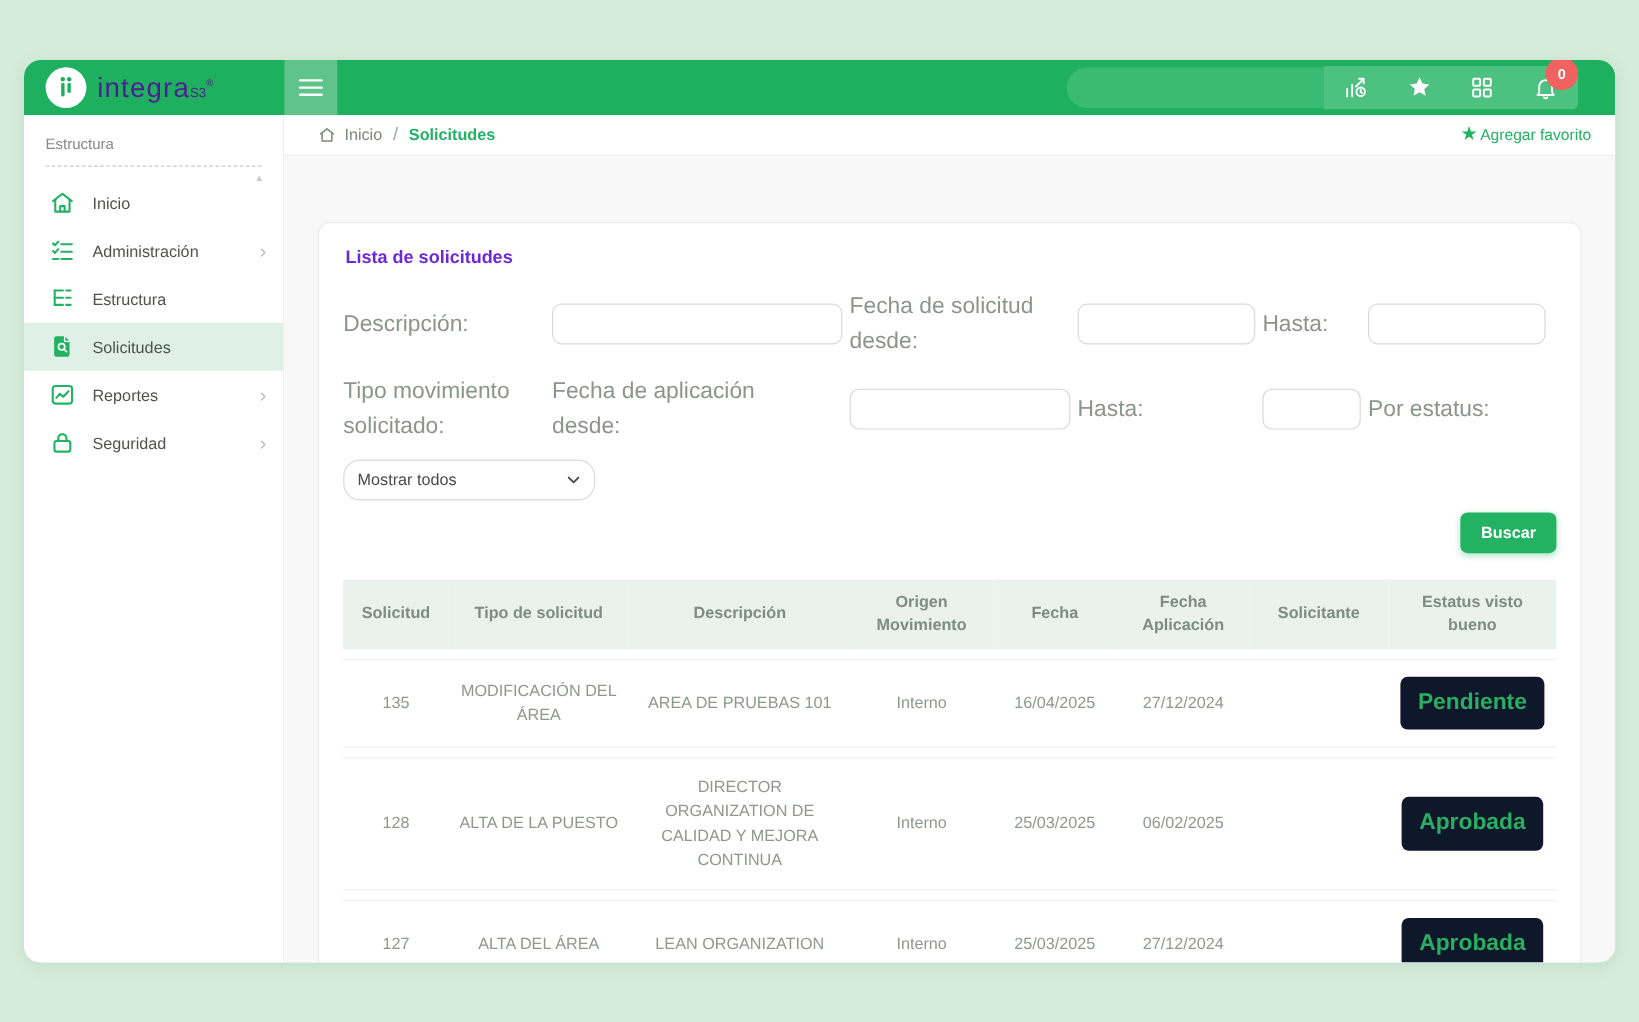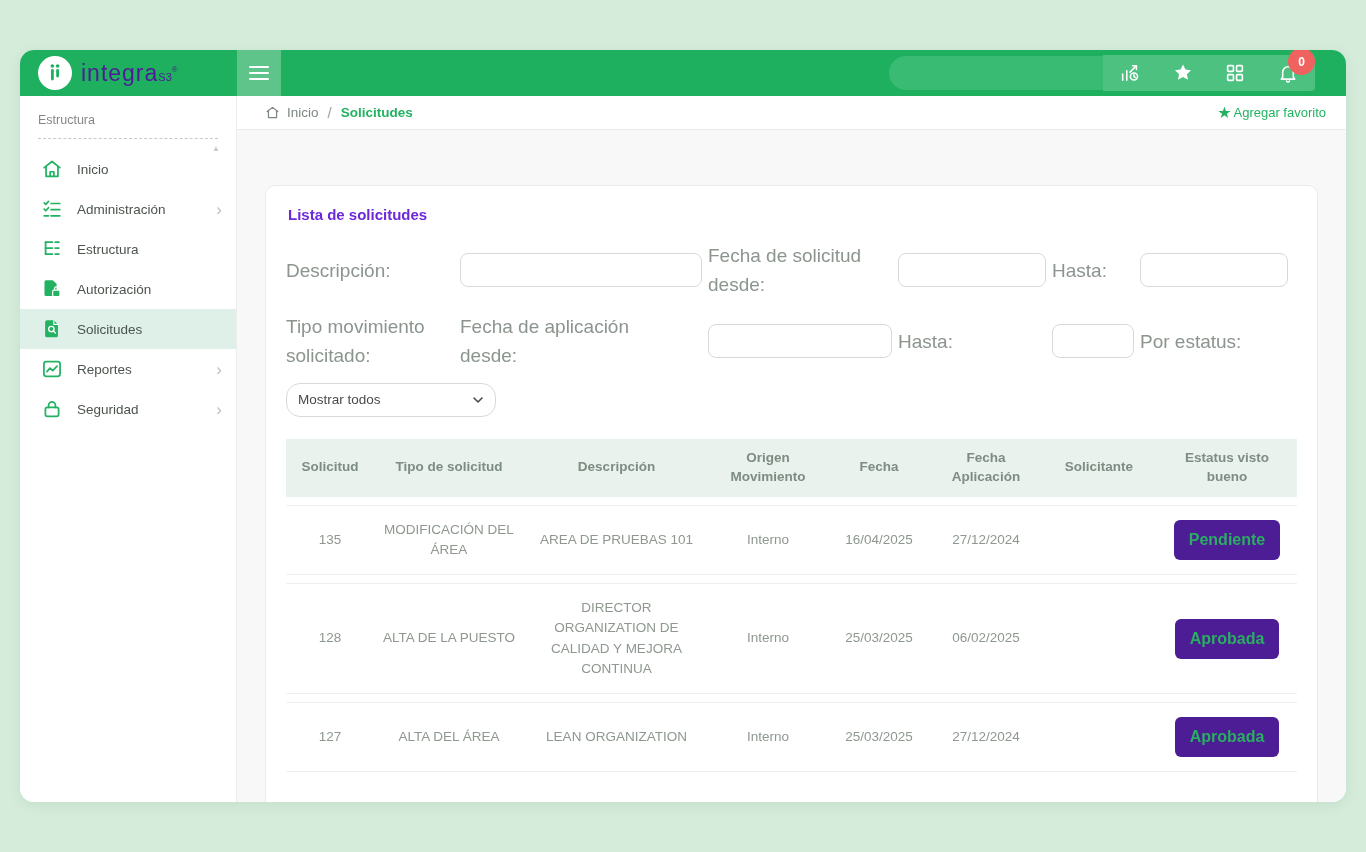--- a/index.html
+++ b/index.html
@@ -84,22 +84,22 @@
   .buscar-btn { background:#22b262; color:#fff; border:none; border-radius:6px; height:34px;
     padding:0 17px; font-size:13.5px; font-weight:700; cursor:pointer;
     font-family:"Liberation Sans",sans-serif; box-shadow:0 2px 5px rgba(34,178,98,.35); }
   
   .table-wrap { margin-top:14px; }
   table { width:100%; border-collapse:separate; border-spacing:0 8px; table-layout:fixed; }
   thead th { background:#e9f2ed; color:#7e8c83; font-size:13.5px; font-weight:700;
     padding:10px 6px; line-height:1.4; text-align:center; }
   tbody td { border-top:1px solid #efefef; border-bottom:1px solid #efefef; color:#8e988f;
     font-size:13.5px; text-align:center; padding:14px 8px; line-height:1.5; vertical-align:middle; }
-  .badge { display:inline-block; background:#4c1d95; color:#2aae62; font-weight:700;
-    padding:8px 15px; border-radius:6px; font-size:16px; cursor:default; }
+  .badge { display:inline-block; background:#0f172a; color:#2aae62; font-weight:700;
+    padding:8px 15px; border-radius:6px; font-size:19px; cursor:default; }
 </style>
 </head>
 <body>
 
 <div class="window">
 
   <div class="header">
     <div class="logo-area">
       <div class="logo-circle">
         <span class="side-icon">
@@ -201,31 +201,20 @@
               <path d="M5 17.5h7.5"></path>
               <path d="M15.5 4.5h4"></path>
               <path d="M15.5 11h4"></path>
               <path d="M15.5 17.5h4"></path>
             </svg>
           </span>
     <span class="side-label">Estructura</span>
     <span class="side-chevron" style="visibility: hidden;">›</span>
   </div>
 
-  <div class="side-item">
-    <span class="side-icon">
-            <svg viewBox="0 0 24 24">
-              <path d="M5.5 2.5h7.2L17 6.3V18a1.7 1.7 0 0 1-1.7 1.7H5.5A1.7 1.7 0 0 1 3.8 18V4.2A1.7 1.7 0 0 1 5.5 2.5z" fill="#22b262"></path>
-              <rect x="12.7" y="13.2" width="8" height="7" rx="1.6" fill="#22b262" stroke="#fff" stroke-width="1.3"></rect>
-              <path d="M14.8 13.2v-1.7a1.9 1.9 0 0 1 3.8 0v1.7" fill="none" stroke="#fff" stroke-width="1.3"></path>
-            </svg>
-          </span>
-    <span class="side-label">Autorización</span>
-    <span class="side-chevron" style="visibility: hidden;">›</span>
-  </div>
 
   <div class="side-item active">
     <span class="side-icon">
             <svg viewBox="0 0 24 24">
               <path d="M6 2.5h8l4.5 4.5V19a2 2 0 0 1-2 2h-10a2 2 0 0 1-2-2V4.5a2 2 0 0 1 2-2z" fill="#22b262"></path>
               <path d="M14 2.5V7h4.5" fill="none" stroke="#fff" stroke-width="1.2"></path>
               <circle cx="11.3" cy="12" r="2.9" fill="none" stroke="#fff" stroke-width="1.5"></circle>
               <path d="M13.5 14.2l2.3 2.3" stroke="#fff" stroke-width="1.5" stroke-linecap="round"></path>
             </svg>
           </span>
@@ -300,20 +289,23 @@
           <svg viewBox="0 0 12 12" fill="none" stroke="#4a4a4a" stroke-width="1.6" stroke-linecap="round" stroke-linejoin="round">
               <path d="M2 4l4 4 4-4"></path>
             </svg>
         </div>
         <div></div>
           <div></div>
           <div></div>
           <div></div>
       </div>
 
+      <div class="buscar-row">
+        <button class="buscar-btn">Buscar</button>
+      </div>
 
       <div class="table-wrap">
         <table>
           <colgroup>
             <col style="width:88px">
               <col style="width:150px">
               <col style="width:185px">
               <col style="width:118px">
             <col style="width:104px">
               <col style="width:110px">

